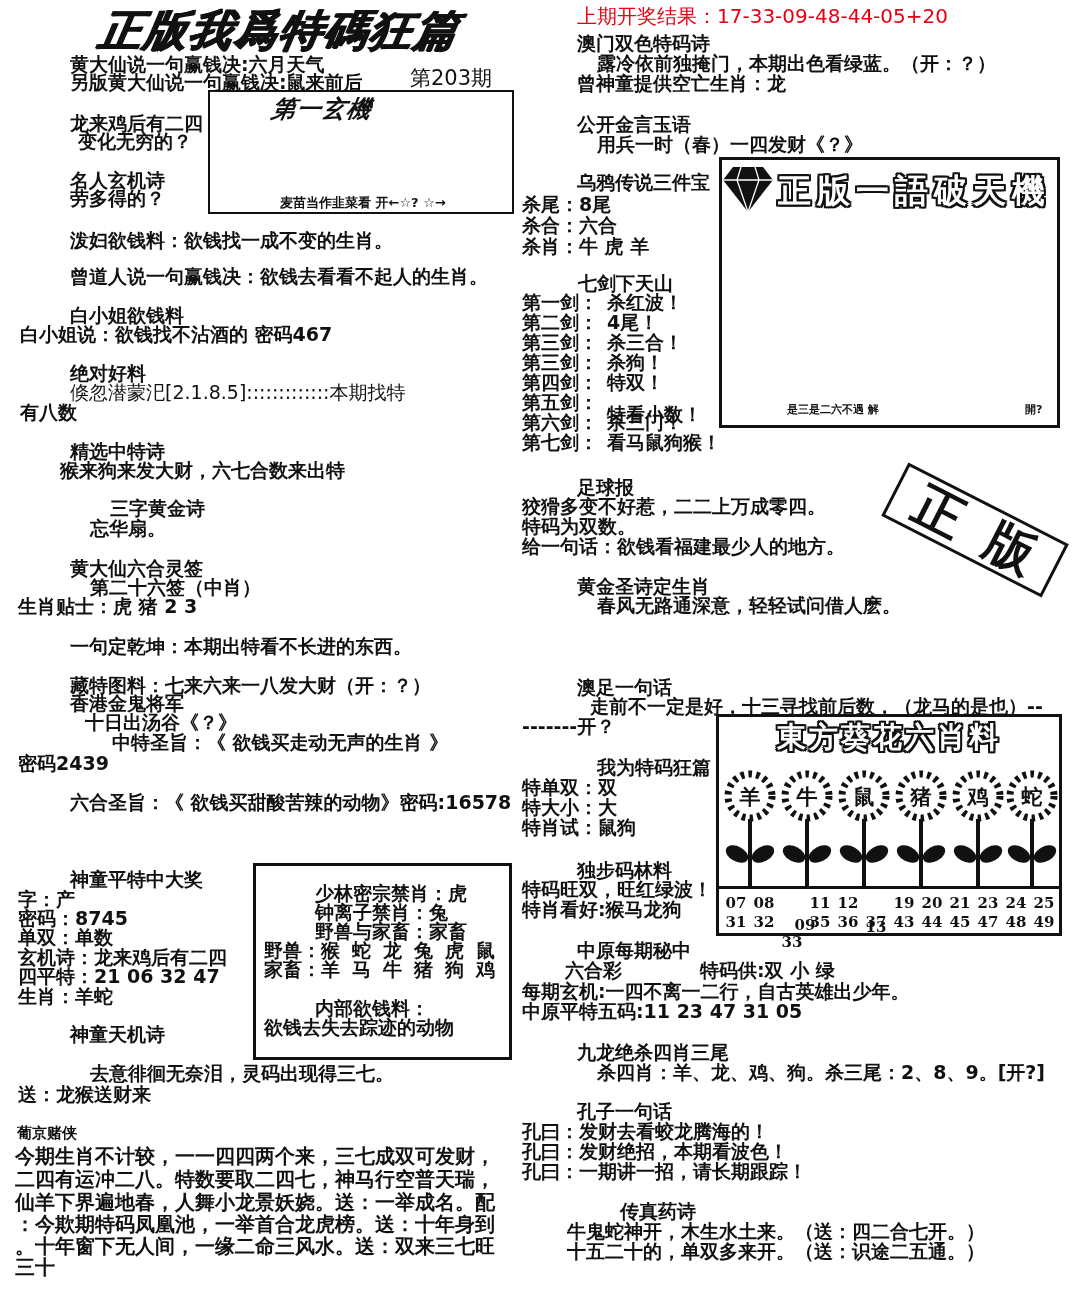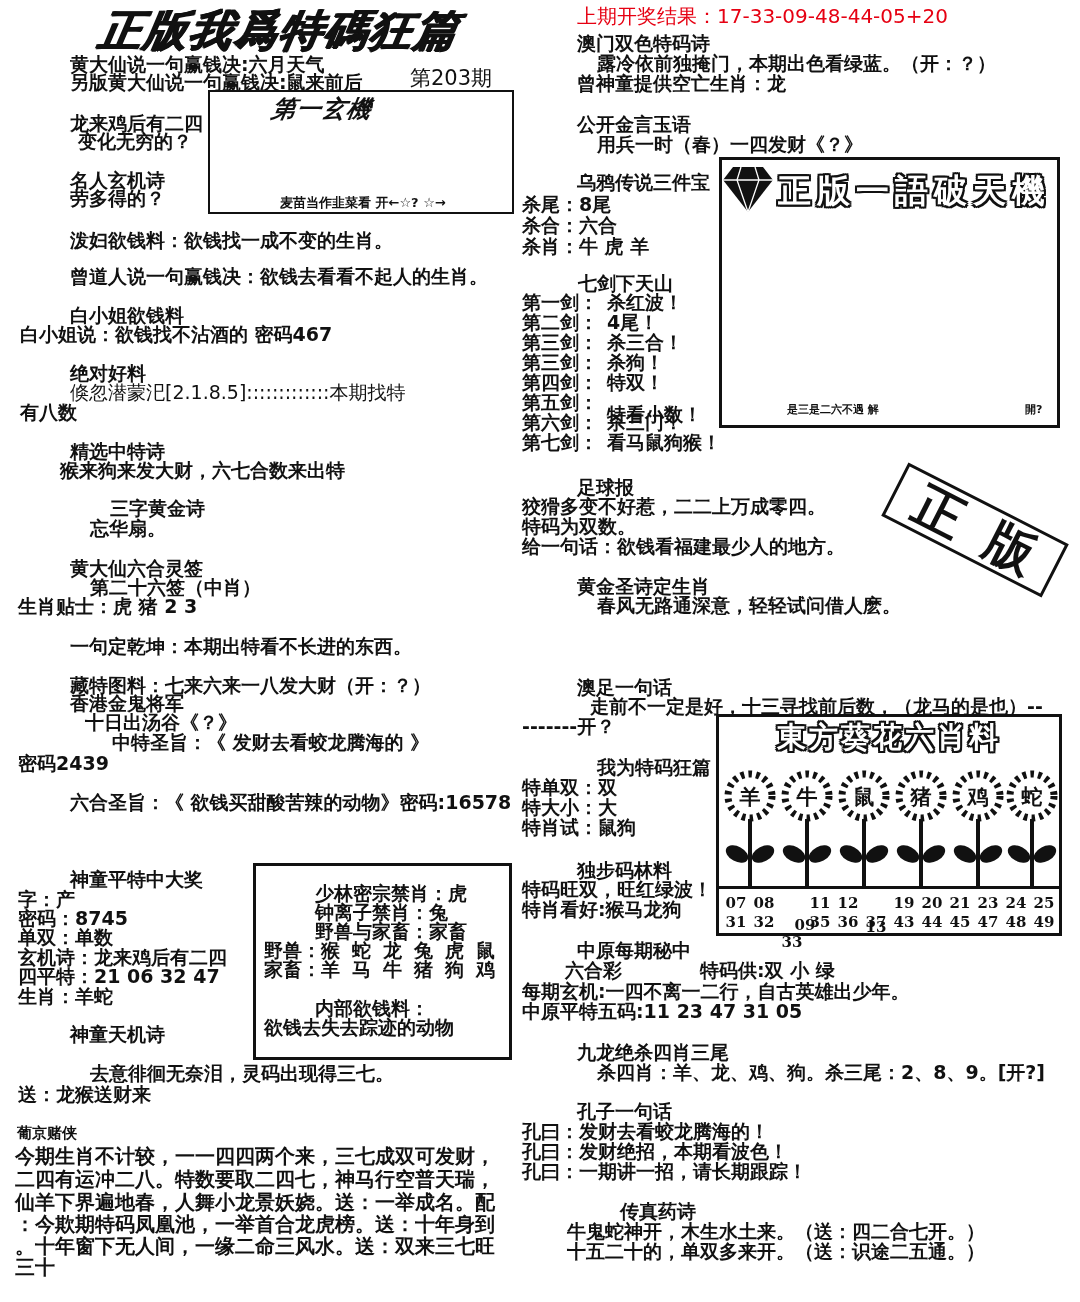--- a/index.html
+++ b/index.html
@@ -66,21 +66,21 @@
 
   <div class="ln" style="left:70px;top:558px;">黄大仙六合灵签</div>
   <div class="ln" style="left:90px;top:577px;">第二十六签（中肖）</div>
   <div class="ln" style="left:18px;top:596px;">生肖贴士：虎 猪 2 3</div>
 
   <div class="ln" style="left:70px;top:636px;">一句定乾坤：本期出特看不长进的东西。</div>
 
   <div class="ln" style="left:70px;top:675px;">藏特图料：七来六来一八发大财（开：？）</div>
   <div class="ln" style="left:70px;top:693px;">香港金鬼将军</div>
   <div class="ln" style="left:85px;top:712px;">十日出汤谷《？》</div>
-  <div class="ln" style="left:112px;top:732px;">中特圣旨：《 发财去看蛟龙腾海的 》</div>
+  <div class="ln" style="left:112px;top:732px;">中特圣旨：《 欲钱买走动无声的生肖 》</div>
   <div class="ln" style="left:18px;top:753px;">密码2439</div>
 
   <div class="ln" style="left:70px;top:792px;">六合圣旨：《 欲钱买甜酸苦辣的动物》密码:16578</div>
 
   <div class="ln" style="left:70px;top:869px;">神童平特中大奖</div>
   <div class="ln" style="left:18px;top:889px;">字：产</div>
   <div class="ln" style="left:18px;top:908px;">密码：8745</div>
   <div class="ln" style="left:18px;top:927px;">单双：单数</div>
   <div class="ln" style="left:18px;top:947px;">玄机诗：龙来鸡后有二四</div>
   <div class="ln" style="left:18px;top:966px;">四平特：21 06 32 47</div>

